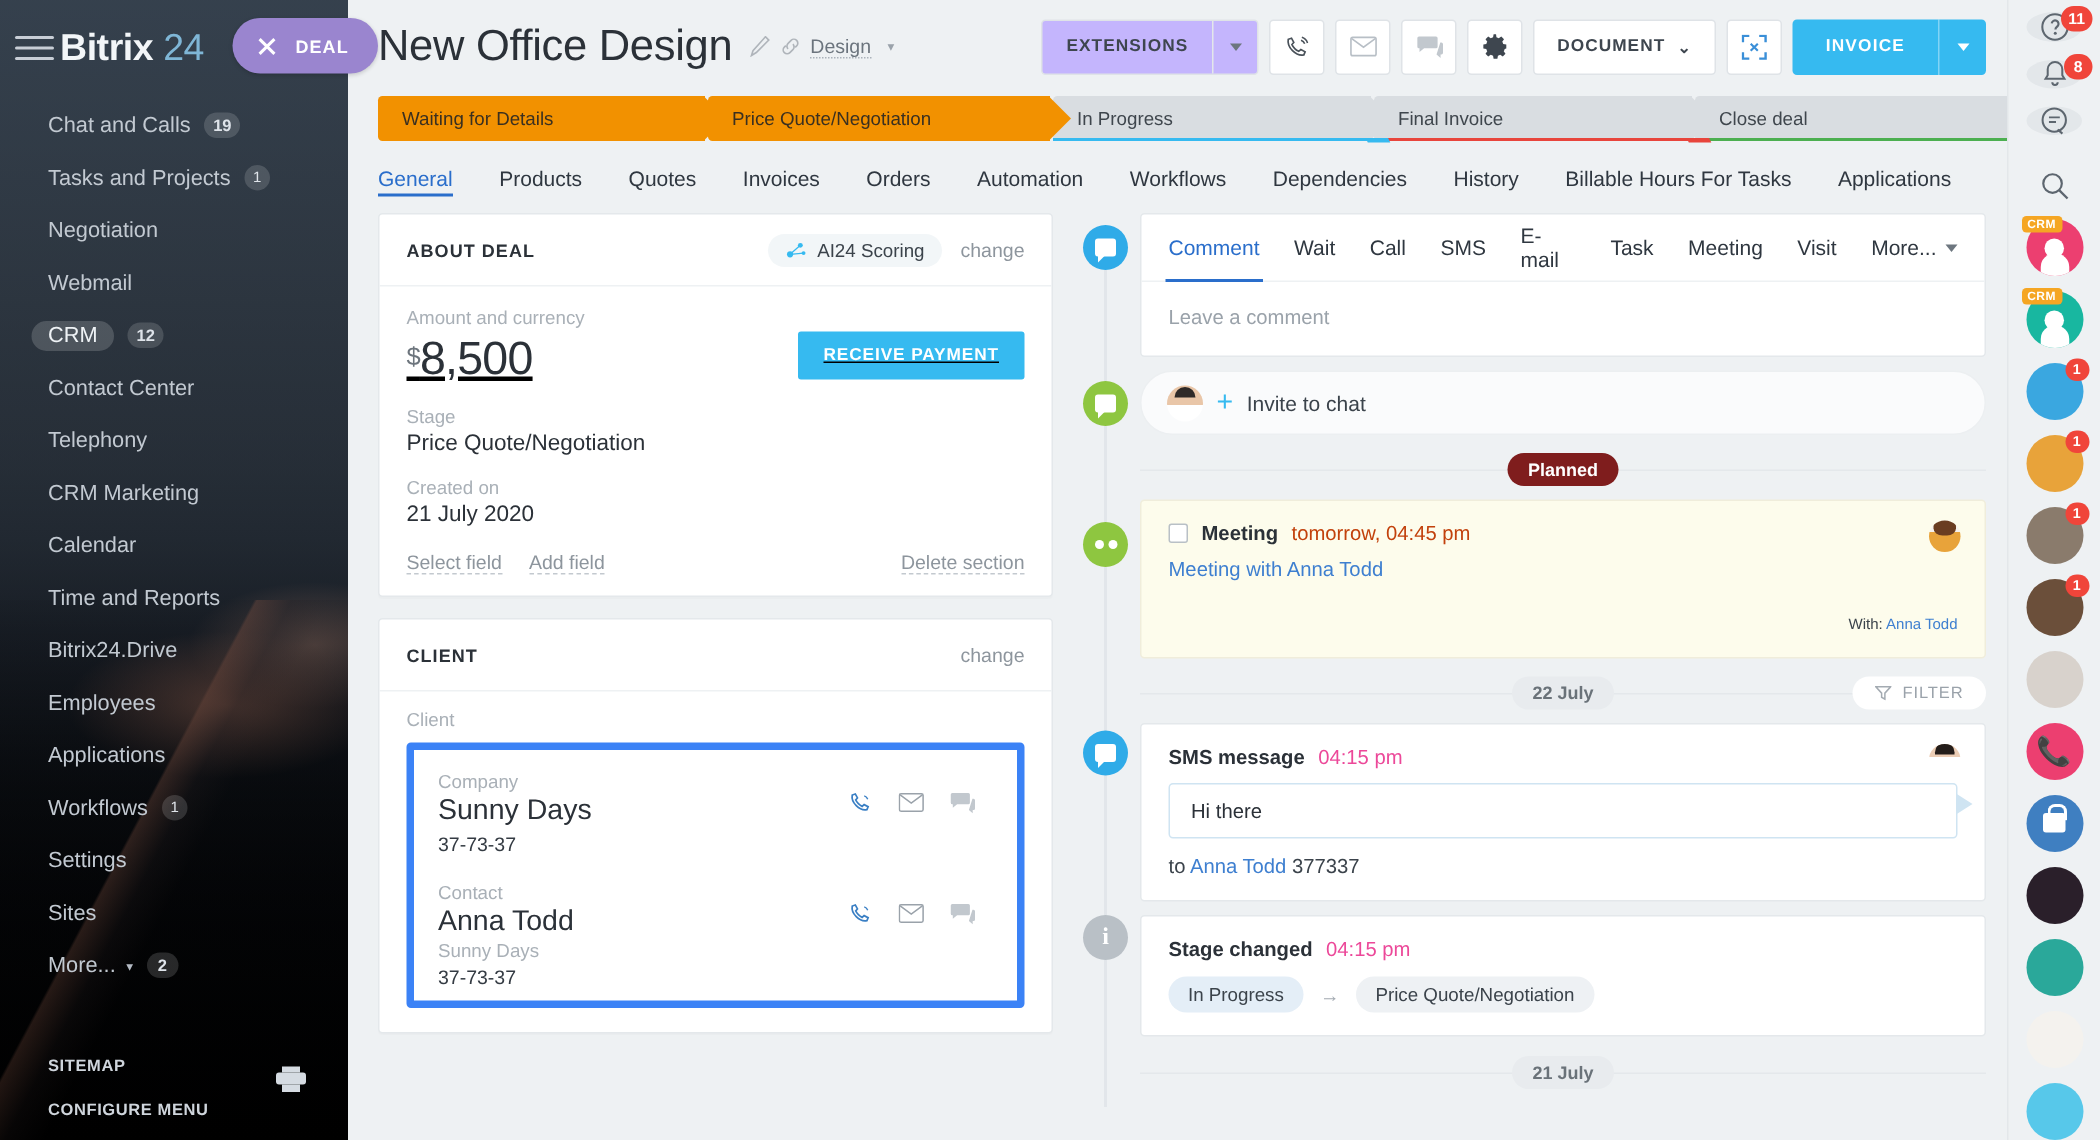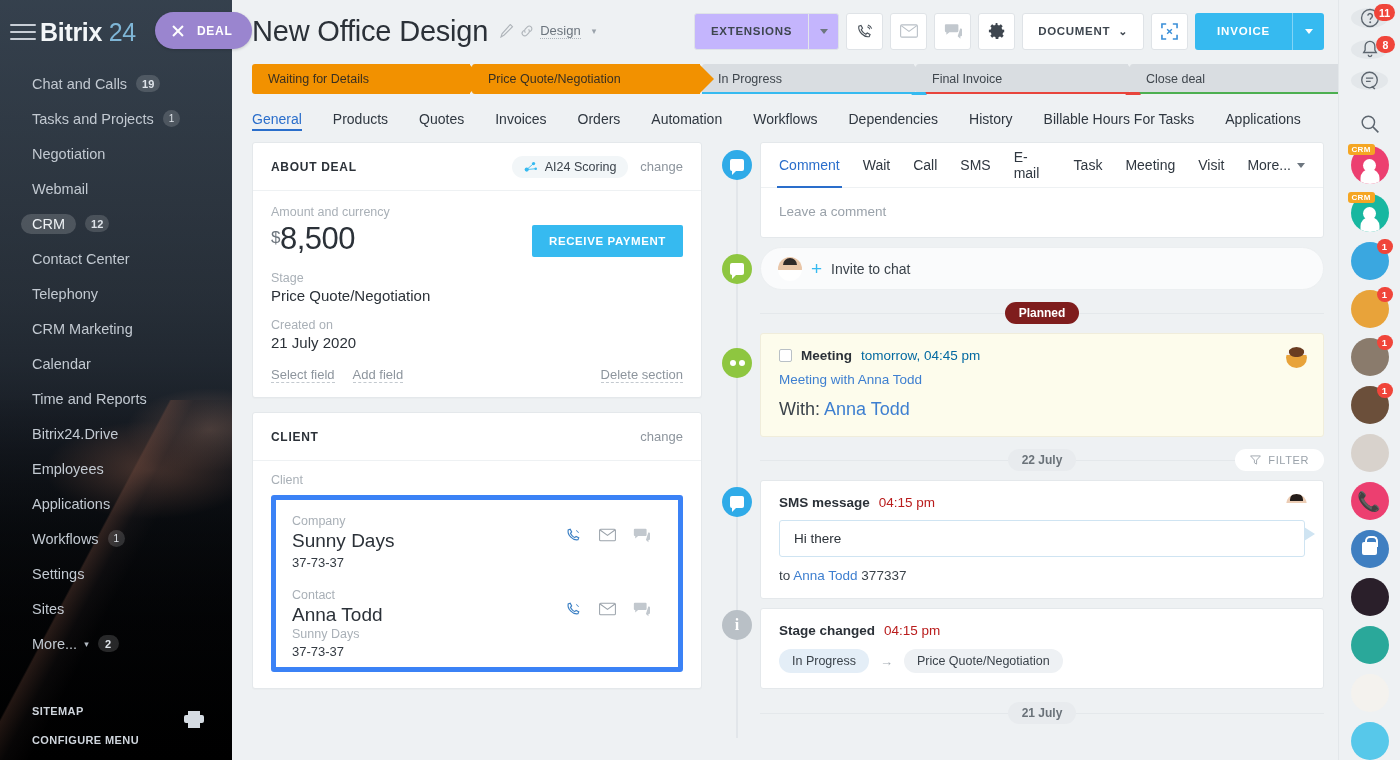--- a/index.html
+++ b/index.html
@@ -136,21 +136,21 @@
 
   .card { background: #fff; border: 1px solid #e4e8eb; border-radius: 3px; box-shadow: 0 1px 1px rgba(0,0,0,.02); }
   .card-head { height: 48px; display: flex; align-items: center; padding: 0 18px; border-bottom: 1px solid #eef1f3; }
   .card-title { font-size: 12px; font-weight: 700; letter-spacing: .7px; color: #2b3138; }
   .card-head .right { margin-left: auto; display: flex; align-items: center; gap: 12px; }
   .ai-chip { display: flex; align-items: center; gap: 7px; background: #f2f6f8; border-radius: 13px; padding: 4px 12px; font-size: 12.5px; color: #3b434b; cursor: pointer; }
   .link-change { font-size: 13px; color: #8d959d; cursor: pointer; }
 
   .card-body { padding: 14px 18px 16px 18px; }
   .fld-label { font-size: 12.5px; color: #a9b0b7; margin-bottom: 2px; }
-  .amount-row { display: flex; align-items: flex-end; }
+  .amount-row { display: flex; align-items: flex-start; text-decoration: underline; }
   .amount { font-size: 31px; color: #2b3138; font-weight: 400; letter-spacing: -.5px; }
   .amount .cur { font-size: 17px; vertical-align: 6px; color: #6d757d; }
   .btn-pay { margin-left: auto; background: #36baf0; color: #fff; font-size: 11.5px; font-weight: 700; letter-spacing: .6px; padding: 10px 17px; border-radius: 2px; cursor: pointer; }
   .fld-value { font-size: 15px; color: #2b3138; }
   .fld-block { margin-top: 14px; }
   .card-foot { display: flex; align-items: center; padding: 0 18px 14px 18px; gap: 18px; }
   .dash-link { font-size: 13px; color: #8d959d; border-bottom: 1px dashed #c3c9cf; cursor: pointer; }
   .dash-link.del { margin-left: auto; }
 
   .client-inner { margin: 0 0 0 0; border: 5px solid #3b82f6; border-radius: 3px; padding: 14px 28px 6px 16px; }
@@ -192,34 +192,34 @@
   .sep { display: flex; align-items: center; margin: 12px 0 9px 0; position: relative; }
   .sep::before { content: ""; position: absolute; left: 0; right: 0; top: 50%; height: 1px; background: #e4e8eb; }
   .sep-chip { position: relative; margin: 0 auto; background: #e8ebee; color: #6a7279; font-size: 12px; font-weight: 600; padding: 4px 14px; border-radius: 11px; }
   .sep-chip.planned { background: #7f1d1d; color: #fff; }
   .filter-chip { position: absolute; right: 0; background: #fff; border-radius: 13px; padding: 5px 15px; font-size: 11px; letter-spacing: .6px; color: #9aa2aa; display: flex; align-items: center; gap: 7px; cursor: pointer; }
 
   .mblock { background: #fdfcec; border: 1px solid #f0eddb; border-radius: 3px; padding: 14px 18px 16px 18px; position: relative; }
   .mrow1 { display: flex; align-items: center; gap: 9px; }
   .chk { width: 13px; height: 13px; border: 1.5px solid #b9c0c6; border-radius: 2px; background: #fff; cursor: pointer; }
   .m-title { font-size: 13.5px; font-weight: 700; color: #2b3138; }
-  .m-time { font-size: 13.5px; color: #0369a1; }
+  .m-time { font-size: 13.5px; color: #c2410c; }
   .m-link { font-size: 13.5px; color: #3e7fd0; margin-top: 9px; cursor: pointer; }
-  .m-with { font-size: 18px; color: #3b434b; margin-top: 12px; }
+  .m-with { font-size: 10px; color: #3b434b; margin-top: 24px; text-align: right; }
   .m-with a { color: #3e7fd0; text-decoration: none; cursor: pointer; }
   .av-right { position: absolute; right: 16px; top: 13px; width: 21px; height: 21px; border-radius: 50%; overflow: hidden; }
   .av-f { background: linear-gradient(#f6f2ee 38%, #e8a33a 38%); }
   .av-f::before { content: ""; position: absolute; left: 3px; top: -2px; width: 15px; height: 12px; background: #6a3d21; border-radius: 50% 50% 40% 40%; }
   .av-m { background: linear-gradient(#eccdb5 42%, #fff 42%); }
   .av-m::before { content: ""; position: absolute; left: 4px; top: -1px; width: 13px; height: 8px; background: #241d1a; border-radius: 7px 7px 0 0; }
 
   .sblock { background: #fff; border: 1px solid #e4e8eb; border-radius: 3px; padding: 14px 18px 15px 18px; position: relative; }
   .s-hd { display: flex; align-items: baseline; gap: 9px; }
   .s-title { font-size: 13.5px; font-weight: 700; color: #2b3138; }
-  .s-time { font-size: 13.5px; color: #b91c1c; }
+  .s-time { font-size: 13.5px; color: #ec4899; }
   .sms-bubble { margin-top: 10px; border: 1px solid #cfe4f2; border-radius: 3px; padding: 10px 14px; font-size: 13.5px; color: #2b3138; position: relative; background: #fff; }
   .sms-bubble::after { content: ""; position: absolute; right: -11px; top: 6px; border-left: 11px solid #cfe4f2; border-top: 7px solid transparent; border-bottom: 7px solid transparent; }
   .sms-to { margin-top: 11px; font-size: 13.5px; color: #3b434b; }
   .sms-to a { color: #3e7fd0; text-decoration: none; cursor: pointer; }
   .stage-pills { display: flex; align-items: center; gap: 11px; margin-top: 11px; }
   .spill { background: #eef1f4; border-radius: 12px; padding: 5px 13px; font-size: 12.5px; color: #3b434b; }
   .spill.blue { background: #e4eef7; }
   .sarrow { color: #a4abb2; font-size: 13px; }
 
   

